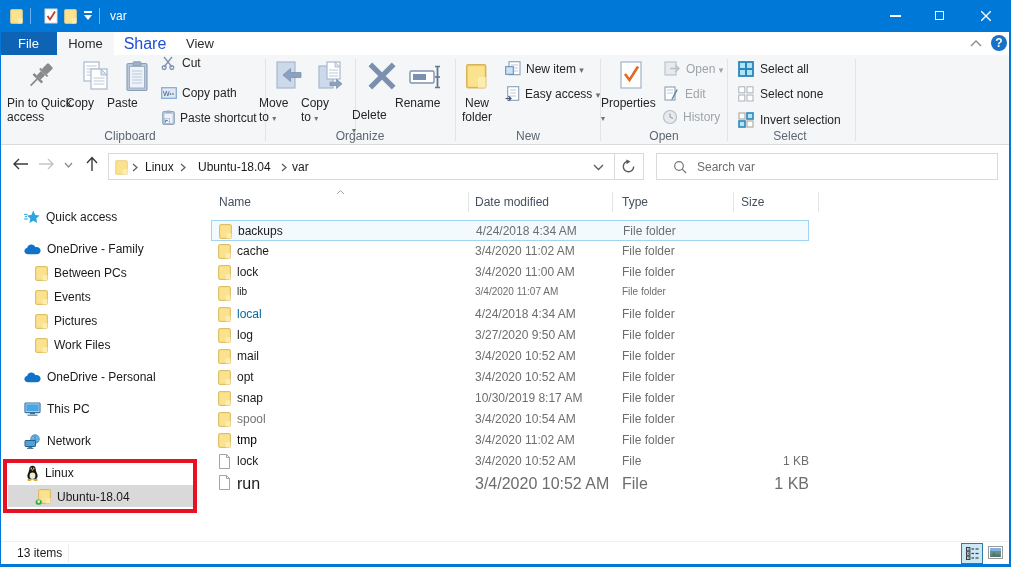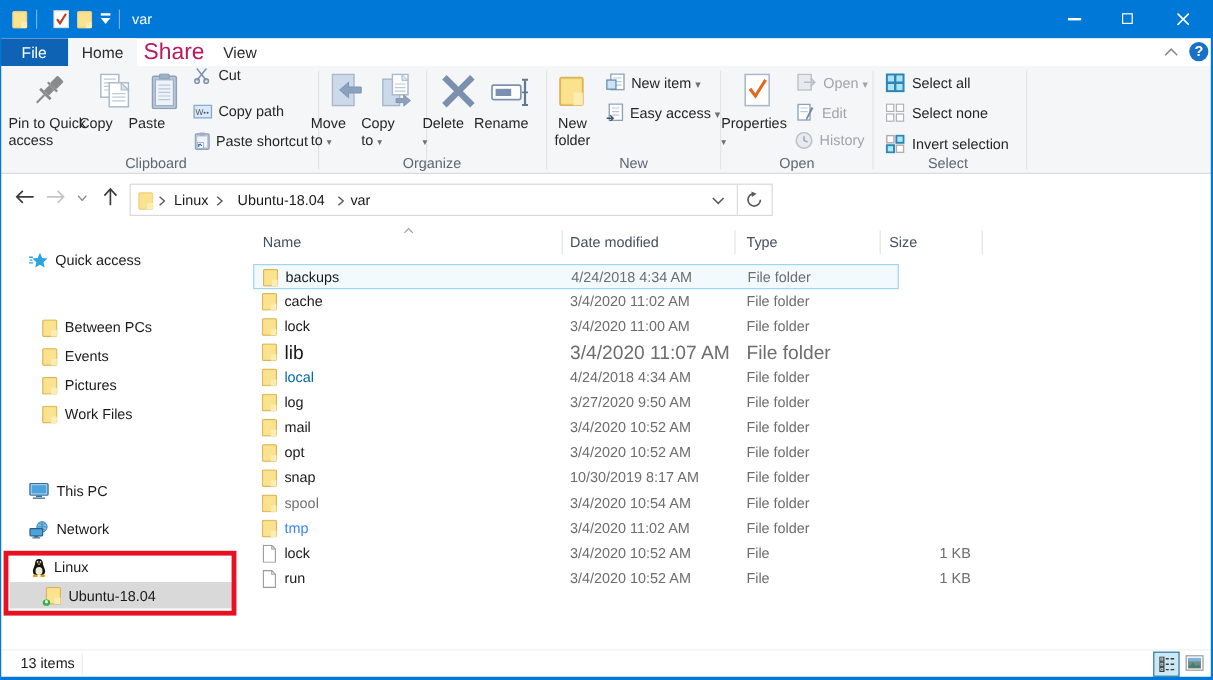--- a/index.html
+++ b/index.html
@@ -44,21 +44,21 @@
   <div class="abs" style="left:890px;top:15px;width:11px;height:1.5px;background:#fff"></div>
   <div class="abs" style="left:935px;top:11px;width:9px;height:9px;border:1.4px solid #fff"></div>
   <svg class="abs" style="left:981px;top:11px" width="10" height="10" viewBox="0 0 10 10">
       <path d="M0 0 L10 10 M10 0 L0 10" stroke="#fff" stroke-width="1.4"></path>
     </svg>
 </div>
 
 <div class="abs" style="left:0;top:32px;width:1011px;height:23px;background:#fff">
   <div class="abs" style="left:0;top:0;width:57px;height:23px;background:#0e63b5;color:#fff;font-size:13px;display:flex;align-items:center;justify-content:center">File</div>
   <div class="abs" style="left:57px;top:0;width:57px;height:23px;background:#f5f6f7;border:1px solid #f5f6f7;color:#2b2b2b;font-size:13px;display:flex;align-items:center;justify-content:center">Home</div>
-  <div class="abs" style="left:114px;top:0;width:62px;height:23px;color:#be185d;font-size:19px;display:flex;align-items:center;justify-content:center">Share</div>
+  <div class="abs" style="left:114px;top:0;width:62px;height:23px;color:#1d4ed8;font-size:16px;display:flex;align-items:center;justify-content:center">Share</div>
   <div class="abs" style="left:173px;top:0;width:54px;height:23px;color:#2b2b2b;font-size:13px;display:flex;align-items:center;justify-content:center">View</div>
   <svg class="abs" style="left:970px;top:8px" width="12" height="7" viewBox="0 0 12 7">
       <path d="M1 6 L6 1 L11 6" fill="none" stroke="#8a8a8a" stroke-width="1.3"></path>
     </svg>
   <div class="abs" style="left:991px;top:3px;width:16px;height:16px;border-radius:8px;background:#1771c6;color:#fff;font-size:12px;font-weight:bold;display:flex;align-items:center;justify-content:center">?</div>
 </div>
 
 <div class="abs" style="left:0;top:55px;width:1011px;height:90px;background:#f5f6f7;border-bottom:1px solid #dadbdc">
 
   <div class="sep" style="left:265px;top:4px;height:82px"></div>
@@ -168,21 +168,21 @@
     </div>
   <div class="abs btxt" style="left:301px;top:41px;width:60px">Copy<br>to&nbsp;<span style="color:#707070;font-size:8px">▾</span></div>
   <div class="abs" style="left:367px;top:7px">
       <svg width="30" height="28" viewBox="0 0 30 28" style="display:block">
 <g fill="#7a90ae">
 <rect x="12.4" y="-2.5" width="5.2" height="33" transform="rotate(45 15 14)"></rect>
 <rect x="12.4" y="-2.5" width="5.2" height="33" transform="rotate(-45 15 14)"></rect>
 </g>
       </svg>
     </div>
-  <div class="abs btxt" style="left:352px;top:41px;width:60px">Delete<br><span style="color:#707070;font-size:8px">▾</span></div>
+  <div class="abs btxt" style="left:352px;top:53px;width:60px">Delete<br><span style="color:#707070;font-size:8px">▾</span></div>
   <div class="abs" style="left:409px;top:9px">
       <svg width="32" height="26" viewBox="0 0 32 26" style="display:block">
 <rect x="1" y="7" width="24" height="12" rx="1.5" fill="#fff" stroke="#7d92b0" stroke-width="1.4"></rect>
 <rect x="4" y="10" width="13" height="6" fill="#7a90ae"></rect>
 <g stroke="#62788f" stroke-width="1.6">
           <line x1="26" y1="13" x2="31" y2="13"></line>
         </g>
 <g stroke="#62788f" stroke-width="1.8">
           <line x1="28.5" y1="3" x2="28.5" y2="23"></line>
           <path d="M26 2.5 L31 2.5 M26 23.5 L31 23.5" stroke-width="1.6"></path>
@@ -332,39 +332,56 @@
       </svg>
     <div class="abs" style="left:505px;top:0;width:1px;height:25px;background:#d9d9d9"></div>
     <div class="abs" style="left:512px;top:5px">
         <svg width="15" height="15" viewBox="0 0 15 15" style="display:block">
 <path d="M12.7 7.5 A5.2 5.2 0 1 1 7.5 2.3" fill="none" stroke="#5b5b5b" stroke-width="1.4"></path>
 <path d="M5.2 0.5 L9.5 2.4 L5.6 5.2 Z" fill="#5b5b5b"></path>
 </svg>
       </div>
   </div>
 
+  <div class="abs" style="left:656px;top:7px;width:342px;height:27px;border:1px solid #d9d9d9;background:#fff">
+    <div class="abs" style="left:16px;top:6px">
+        <svg width="14" height="14" viewBox="0 0 14 14" style="display:block">
+<circle cx="6" cy="6" r="4.3" fill="none" stroke="#767676" stroke-width="1.2"></circle>
+<line x1="9.2" y1="9.2" x2="13" y2="13" stroke="#767676" stroke-width="1.2"></line>
+</svg>
+      </div>
+    <div class="abs" style="left:40px;top:6px;color:#6d6d6d">Search var</div>
+  </div>
 </div>
 
 <div class="abs" style="left:0;top:186px;width:1011px;height:355px;background:#fff">
 
   <div class="abs" style="left:8px;top:299px;width:189px;height:22px;background:#d9d9d9"></div>
 
   <div style="position:absolute;left:24px;top:20px;height:22px;display:flex;align-items:center;font-size:12px;color:#1a1a1a">
 <div style="margin-right:6px">
         <svg width="16" height="14" viewBox="0 0 16 14" style="display:block">
 <path d="M9.3 0.6 L11.2 4.9 L15.6 5.4 L12.3 8.5 L13.2 12.9 L9.3 10.7 L5.4 12.9 L6.3 8.5 L3.0 5.4 L7.4 4.9 Z" fill="#2aa5e0"></path>
 <g stroke="#2aa5e0" stroke-width="1.1">
             <line x1="0.2" y1="4.4" x2="3.4" y2="4.4"></line>
             <line x1="0.8" y1="6.7" x2="3.0" y2="6.7"></line>
             <line x1="0.2" y1="9.0" x2="3.6" y2="9.0"></line>
           </g>
 </svg>
       </div>
       <div style="">Quick access</div>
     </div>
+<div style="position:absolute;left:24px;top:52px;height:22px;display:flex;align-items:center;font-size:12px;color:#1a1a1a">
+<div style="margin-right:6px">
+        <svg width="17" height="11" viewBox="0 0 17 11" style="display:block">
+<path d="M4.2 10.2 C1.8 10.2 0.4 8.8 0.4 7.0 C0.4 5.4 1.6 4.2 3.1 4.0 C3.5 2.0 5.2 0.6 7.3 0.6 C9.1 0.6 10.7 1.7 11.3 3.3 C11.7 3.2 12.0 3.1 12.4 3.1 C14.7 3.1 16.6 4.7 16.6 6.7 C16.6 8.6 15.0 10.2 12.9 10.2 Z" fill="#1173c5"></path>
+</svg>
+      </div>
+      <div style="">OneDrive - Family</div>
+    </div>
 <div style="position:absolute;left:35px;top:76px;height:22px;display:flex;align-items:center;font-size:12px;color:#1a1a1a">
 <div style="margin-right:6px">
         <svg width="13" height="15" viewBox="0 0 13 15" style="display:block">
 <rect x="0.6" y="0.6" width="11.8" height="13.8" rx="1" fill="#f7d977" stroke="#d9b458" stroke-width="0.9"></rect>
 <rect x="1.5" y="1.5" width="10" height="12" fill="#fae28f"></rect>
 <path d="M7.6 9.2 L12.4 9.2 L12.4 14.4 L7.6 14.4 Z" fill="#fdedb3"></path>
 </svg>
       </div>
       <div style="">Between PCs</div>
     </div>
@@ -390,20 +407,28 @@
     </div>
 <div style="position:absolute;left:35px;top:148px;height:22px;display:flex;align-items:center;font-size:12px;color:#1a1a1a">
 <div style="margin-right:6px">
         <svg width="13" height="15" viewBox="0 0 13 15" style="display:block">
 <rect x="0.6" y="0.6" width="11.8" height="13.8" rx="1" fill="#f7d977" stroke="#d9b458" stroke-width="0.9"></rect>
 <rect x="1.5" y="1.5" width="10" height="12" fill="#fae28f"></rect>
 <path d="M7.6 9.2 L12.4 9.2 L12.4 14.4 L7.6 14.4 Z" fill="#fdedb3"></path>
 </svg>
       </div>
       <div style="">Work Files</div>
+    </div>
+<div style="position:absolute;left:24px;top:180px;height:22px;display:flex;align-items:center;font-size:12px;color:#1a1a1a">
+<div style="margin-right:6px">
+        <svg width="17" height="11" viewBox="0 0 17 11" style="display:block">
+<path d="M4.2 10.2 C1.8 10.2 0.4 8.8 0.4 7.0 C0.4 5.4 1.6 4.2 3.1 4.0 C3.5 2.0 5.2 0.6 7.3 0.6 C9.1 0.6 10.7 1.7 11.3 3.3 C11.7 3.2 12.0 3.1 12.4 3.1 C14.7 3.1 16.6 4.7 16.6 6.7 C16.6 8.6 15.0 10.2 12.9 10.2 Z" fill="#1173c5"></path>
+</svg>
+      </div>
+      <div style="">OneDrive - Personal</div>
     </div>
 <div style="position:absolute;left:24px;top:212px;height:22px;display:flex;align-items:center;font-size:12px;color:#1a1a1a">
 <div style="margin-right:6px">
         <svg width="17" height="14" viewBox="0 0 17 14" style="display:block">
 <rect x="1" y="1" width="15" height="9.6" rx="0.8" fill="#cfe4f3" stroke="#39719c" stroke-width="1.2"></rect>
 <rect x="2.3" y="2.3" width="12.4" height="7" fill="#49a4e0"></rect>
 <rect x="6" y="11" width="5" height="1.2" fill="#39719c"></rect>
 <rect x="3.5" y="12.6" width="10" height="1.1" fill="#39719c"></rect>
 </svg>
       </div>
@@ -460,21 +485,21 @@
     </svg>
   <div class="abs" style="left:475px;top:5px">Date modified</div>
   <div class="abs" style="left:622px;top:5px">Type</div>
   <div class="abs" style="left:741px;top:5px">Size</div>
   <div class="sep" style="left:468px;top:2px;height:20px"></div>
   <div class="sep" style="left:612px;top:2px;height:20px"></div>
   <div class="sep" style="left:733px;top:2px;height:20px"></div>
   <div class="sep" style="left:818px;top:2px;height:20px"></div>
 </div>
 
-<div style="position:absolute;left:211px;top:220px;width:538px;height:21px;border:1px solid #9fd4f3;background:#f3fafe;font-size:12px">
+<div style="position:absolute;left:211px;top:220px;width:598px;height:21px;border:1px solid #9fd4f3;background:#f3fafe;font-size:12px">
 <div style="position:absolute;left:7px;top:3px">
       <svg width="13" height="15" viewBox="0 0 13 15" style="display:block">
 <rect x="0.6" y="0.6" width="11.8" height="13.8" rx="1" fill="#f7d977" stroke="#d9b458" stroke-width="0.9"></rect>
 <rect x="1.5" y="1.5" width="10" height="12" fill="#fae28f"></rect>
 <path d="M7.6 9.2 L12.4 9.2 L12.4 14.4 L7.6 14.4 Z" fill="#fdedb3"></path>
 </svg>
     </div>
 <div style="position:absolute;left:26px;top:3px;color:#1a1a1a">backups</div>
 <div style="position:absolute;left:264px;top:3px;color:#6d6d6d">4/24/2018 4:34 AM</div>
 <div style="position:absolute;left:411px;top:3px;color:#6d6d6d">File folder</div>
@@ -496,21 +521,21 @@
       <svg width="13" height="15" viewBox="0 0 13 15" style="display:block">
 <rect x="0.6" y="0.6" width="11.8" height="13.8" rx="1" fill="#f7d977" stroke="#d9b458" stroke-width="0.9"></rect>
 <rect x="1.5" y="1.5" width="10" height="12" fill="#fae28f"></rect>
 <path d="M7.6 9.2 L12.4 9.2 L12.4 14.4 L7.6 14.4 Z" fill="#fdedb3"></path>
 </svg>
     </div>
 <div style="position:absolute;left:26px;top:3px;color:#1a1a1a">lock</div>
 <div style="position:absolute;left:264px;top:3px;color:#6d6d6d">3/4/2020 11:00 AM</div>
 <div style="position:absolute;left:411px;top:3px;color:#6d6d6d">File folder</div>
 </div>
-<div style="position:absolute;left:211px;top:283px;width:598px;height:21px;font-size:16px">
+<div style="position:absolute;left:211px;top:283px;width:598px;height:21px;font-size:10px">
 <div style="position:absolute;left:7px;top:3px">
       <svg width="13" height="15" viewBox="0 0 13 15" style="display:block">
 <rect x="0.6" y="0.6" width="11.8" height="13.8" rx="1" fill="#f7d977" stroke="#d9b458" stroke-width="0.9"></rect>
 <rect x="1.5" y="1.5" width="10" height="12" fill="#fae28f"></rect>
 <path d="M7.6 9.2 L12.4 9.2 L12.4 14.4 L7.6 14.4 Z" fill="#fdedb3"></path>
 </svg>
     </div>
 <div style="position:absolute;left:26px;top:3px;color:#1a1a1a">lib</div>
 <div style="position:absolute;left:264px;top:3px;color:#6d6d6d">3/4/2020 11:07 AM</div>
 <div style="position:absolute;left:411px;top:3px;color:#6d6d6d">File folder</div>
@@ -588,37 +613,37 @@
 <div style="position:absolute;left:411px;top:3px;color:#6d6d6d">File folder</div>
 </div>
 <div style="position:absolute;left:211px;top:430px;width:598px;height:21px;font-size:12px">
 <div style="position:absolute;left:7px;top:3px">
       <svg width="13" height="15" viewBox="0 0 13 15" style="display:block">
 <rect x="0.6" y="0.6" width="11.8" height="13.8" rx="1" fill="#f7d977" stroke="#d9b458" stroke-width="0.9"></rect>
 <rect x="1.5" y="1.5" width="10" height="12" fill="#fae28f"></rect>
 <path d="M7.6 9.2 L12.4 9.2 L12.4 14.4 L7.6 14.4 Z" fill="#fdedb3"></path>
 </svg>
     </div>
-<div style="position:absolute;left:26px;top:3px;color:#3b82f6">tmp</div>
+<div style="position:absolute;left:26px;top:3px;color:#000000">tmp</div>
 <div style="position:absolute;left:264px;top:3px;color:#6d6d6d">3/4/2020 11:02 AM</div>
 <div style="position:absolute;left:411px;top:3px;color:#6d6d6d">File folder</div>
 </div>
 <div style="position:absolute;left:211px;top:451px;width:598px;height:21px;font-size:12px">
 <div style="position:absolute;left:7px;top:3px">
       <svg width="13" height="15" viewBox="0 0 13 15" style="display:block">
 <path d="M1.5 0.5 L8.5 0.5 L11.5 3.5 L11.5 14.5 L1.5 14.5 Z" fill="#ffffff" stroke="#9a9a9a" stroke-width="0.9"></path>
 <path d="M8.5 0.5 L8.5 3.5 L11.5 3.5" fill="none" stroke="#9a9a9a" stroke-width="0.9"></path>
 </svg>
     </div>
 <div style="position:absolute;left:26px;top:3px;color:#1a1a1a">lock</div>
 <div style="position:absolute;left:264px;top:3px;color:#6d6d6d">3/4/2020 10:52 AM</div>
 <div style="position:absolute;left:411px;top:3px;color:#6d6d6d">File</div>
 <div style="position:absolute;right:0px;top:3px;color:#6d6d6d;white-space:nowrap">1 KB</div>
   </div>
-<div style="position:absolute;left:211px;top:472px;width:598px;height:21px;font-size:12px">
+<div style="position:absolute;left:211px;top:472px;width:598px;height:21px;font-size:16px">
 <div style="position:absolute;left:7px;top:3px">
       <svg width="13" height="15" viewBox="0 0 13 15" style="display:block">
 <path d="M1.5 0.5 L8.5 0.5 L11.5 3.5 L11.5 14.5 L1.5 14.5 Z" fill="#ffffff" stroke="#9a9a9a" stroke-width="0.9"></path>
 <path d="M8.5 0.5 L8.5 3.5 L11.5 3.5" fill="none" stroke="#9a9a9a" stroke-width="0.9"></path>
 </svg>
     </div>
 <div style="position:absolute;left:26px;top:3px;color:#1a1a1a">run</div>
 <div style="position:absolute;left:264px;top:3px;color:#6d6d6d">3/4/2020 10:52 AM</div>
 <div style="position:absolute;left:411px;top:3px;color:#6d6d6d">File</div>
 <div style="position:absolute;right:0px;top:3px;color:#6d6d6d;white-space:nowrap">1 KB</div>

